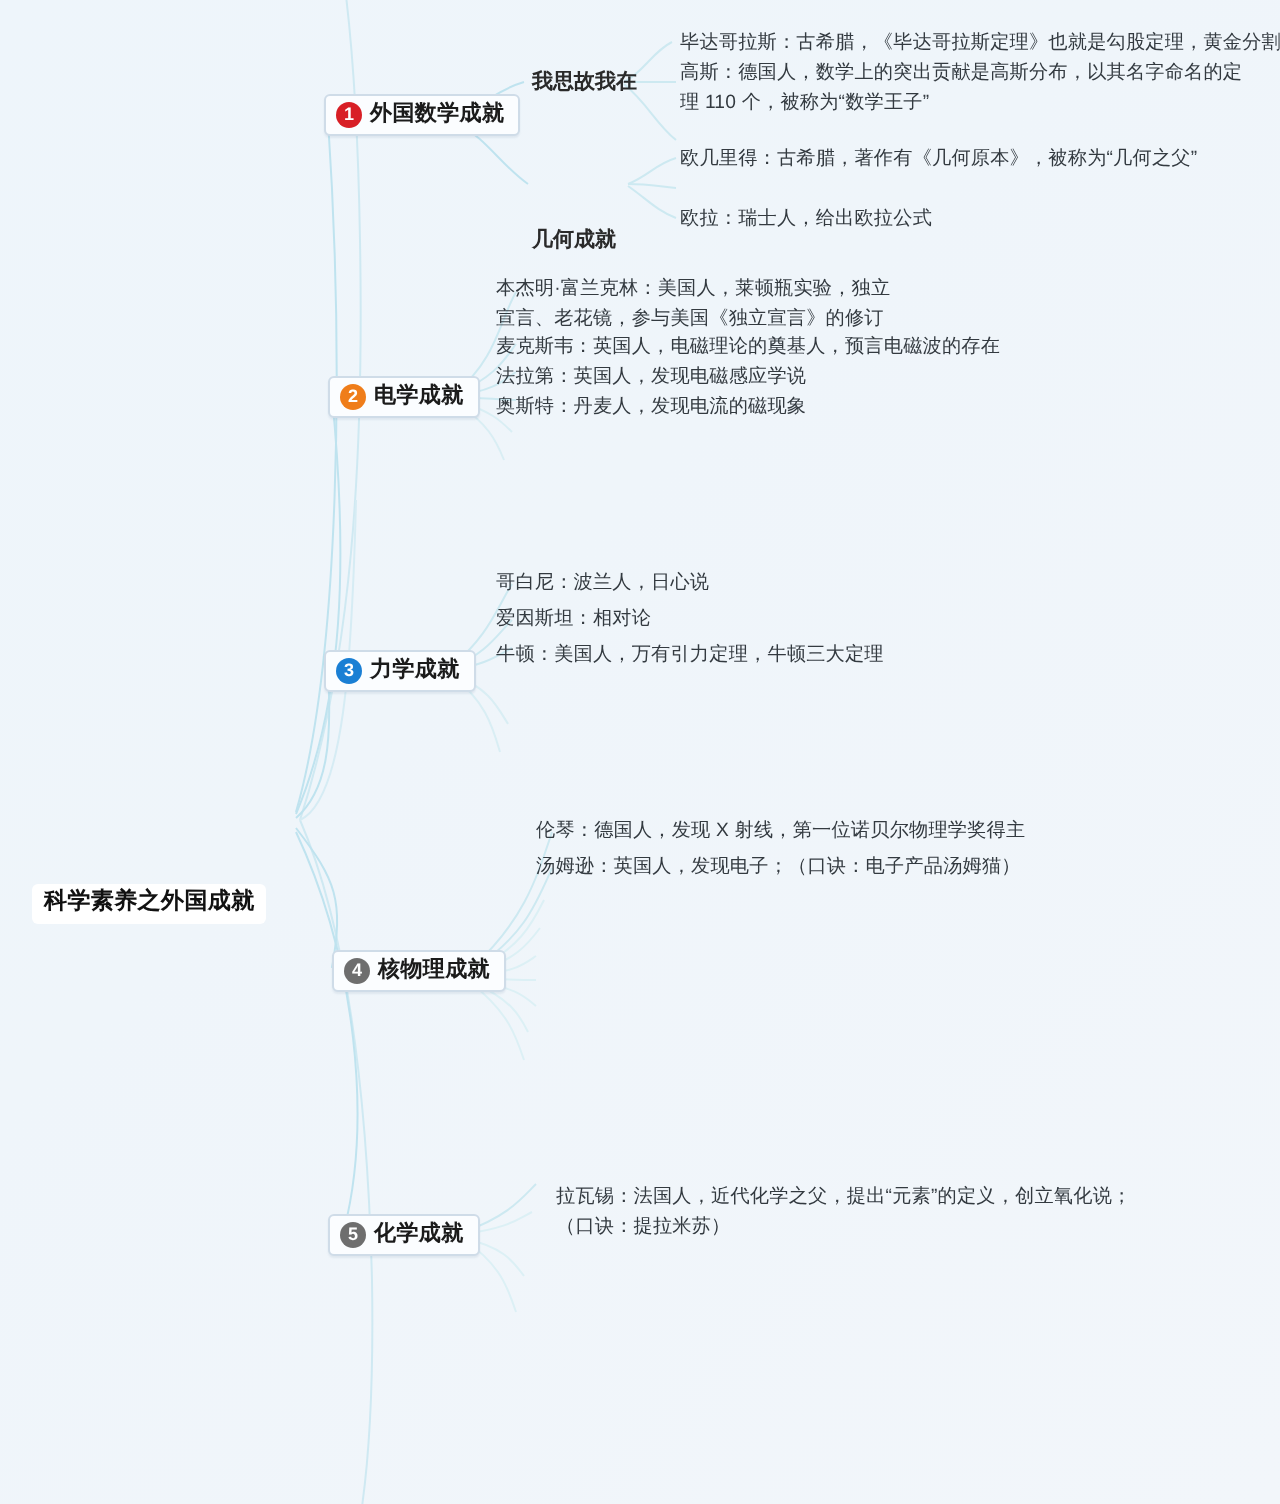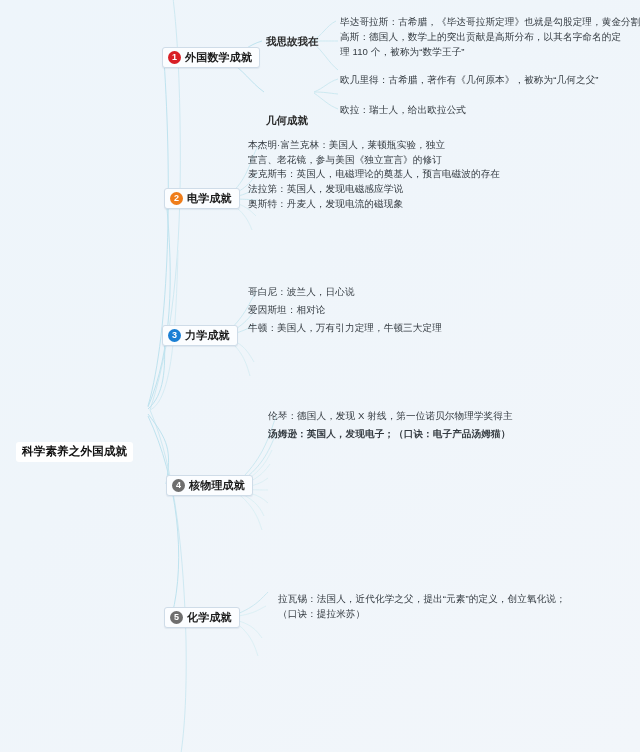--- a/index.html
+++ b/index.html
@@ -184,21 +184,21 @@
   <div class="leaf nowrap" style="left:248px; top:285px; width:290px;">哥白尼：波兰人，日心说</div>
   <div class="leaf nowrap" style="left:248px; top:303px; width:290px;">爱因斯坦：相对论</div>
   <div class="leaf nowrap" style="left:248px; top:321px; width:290px;">牛顿：美国人，万有引力定理，牛顿三大定理</div>
 
   <div class="node" style="left:166px; top:475px;">
     <span class="badge" style="background: rgb(110, 110, 110);">4</span>
     <span class="node-label">核物理成就</span>
   </div>
 
   <div class="leaf nowrap" style="left:268px; top:409px; width:300px;">伦琴：德国人，发现 X 射线，第一位诺贝尔物理学奖得主</div>
-  <div class="leaf nowrap" style="left:268px; top:427px; width:300px;font-weight:bold;">汤姆逊：英国人，发现电子；（口诀：电子产品汤姆猫）</div>
+  <div class="leaf nowrap" style="left:268px; top:427px; width:300px;">汤姆逊：英国人，发现电子；（口诀：电子产品汤姆猫）</div>
 
   <div class="node" style="left:164px; top:607px;">
     <span class="badge" style="background: rgb(110, 110, 110);">5</span>
     <span class="node-label">化学成就</span>
   </div>
 
   <div class="leaf wrap" style="left:236px; top:592px; width:300px;margin-left:42px;">拉瓦锡：法国人，近代化学之父，提出“元素”的定义，创立氧化说；（口诀：提拉米苏）</div>
 
 </div>
 

